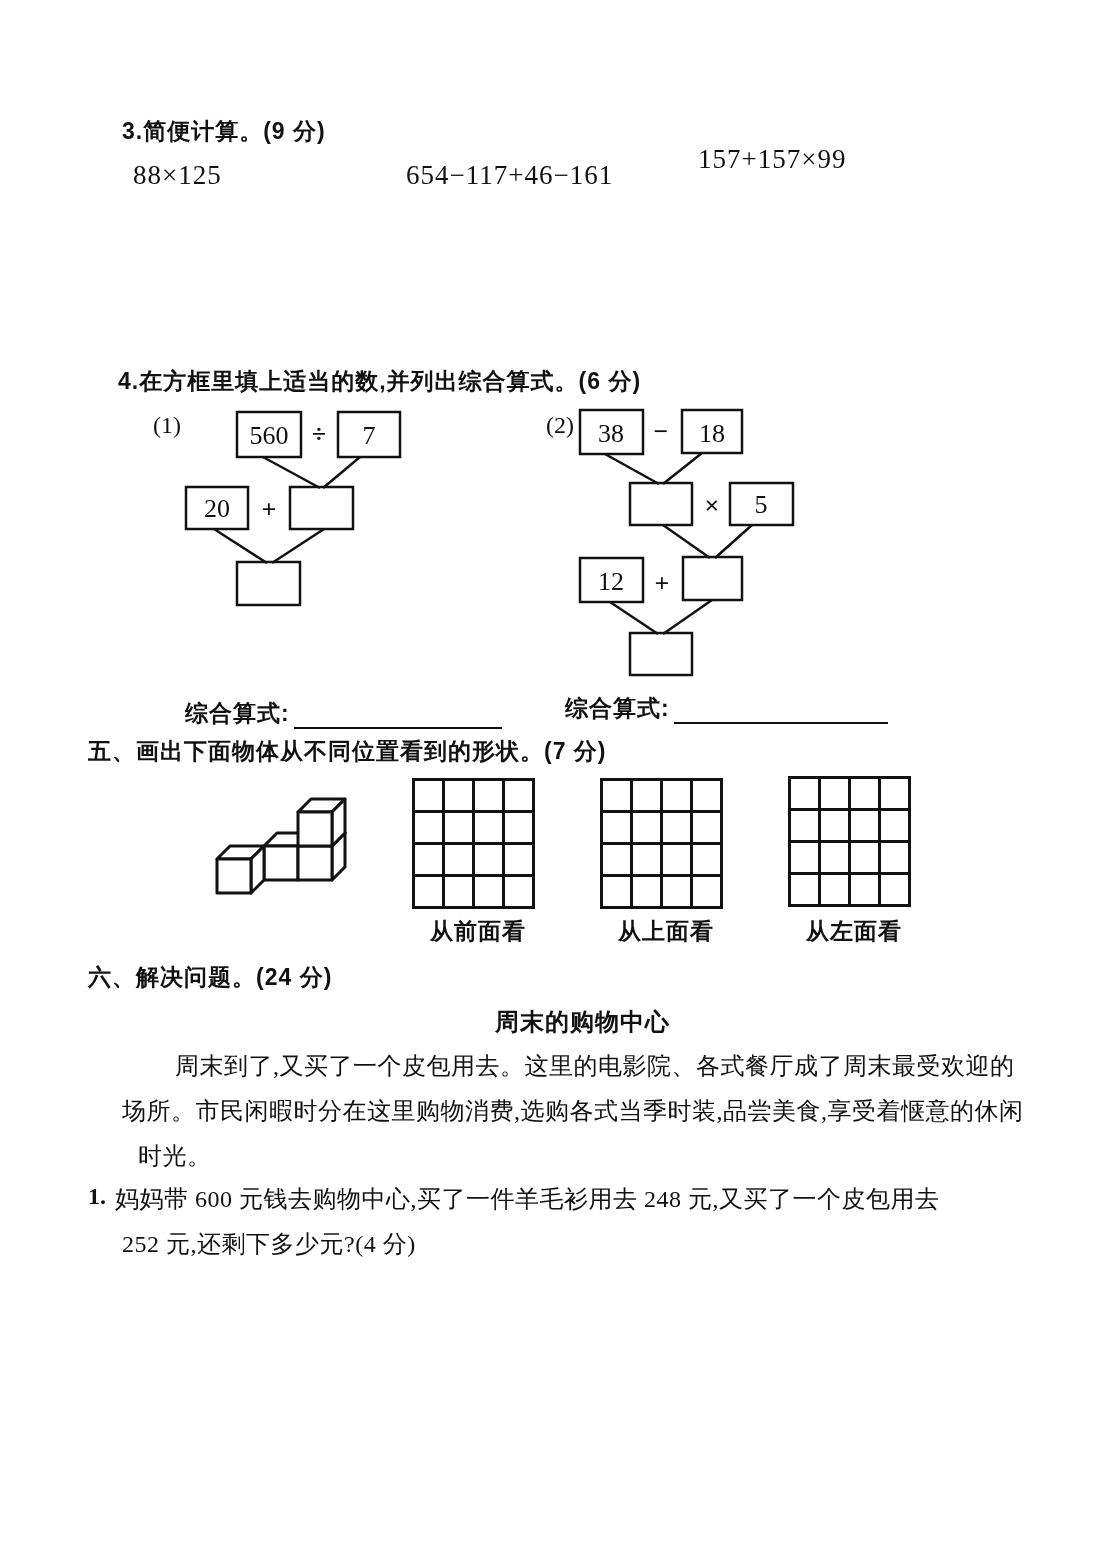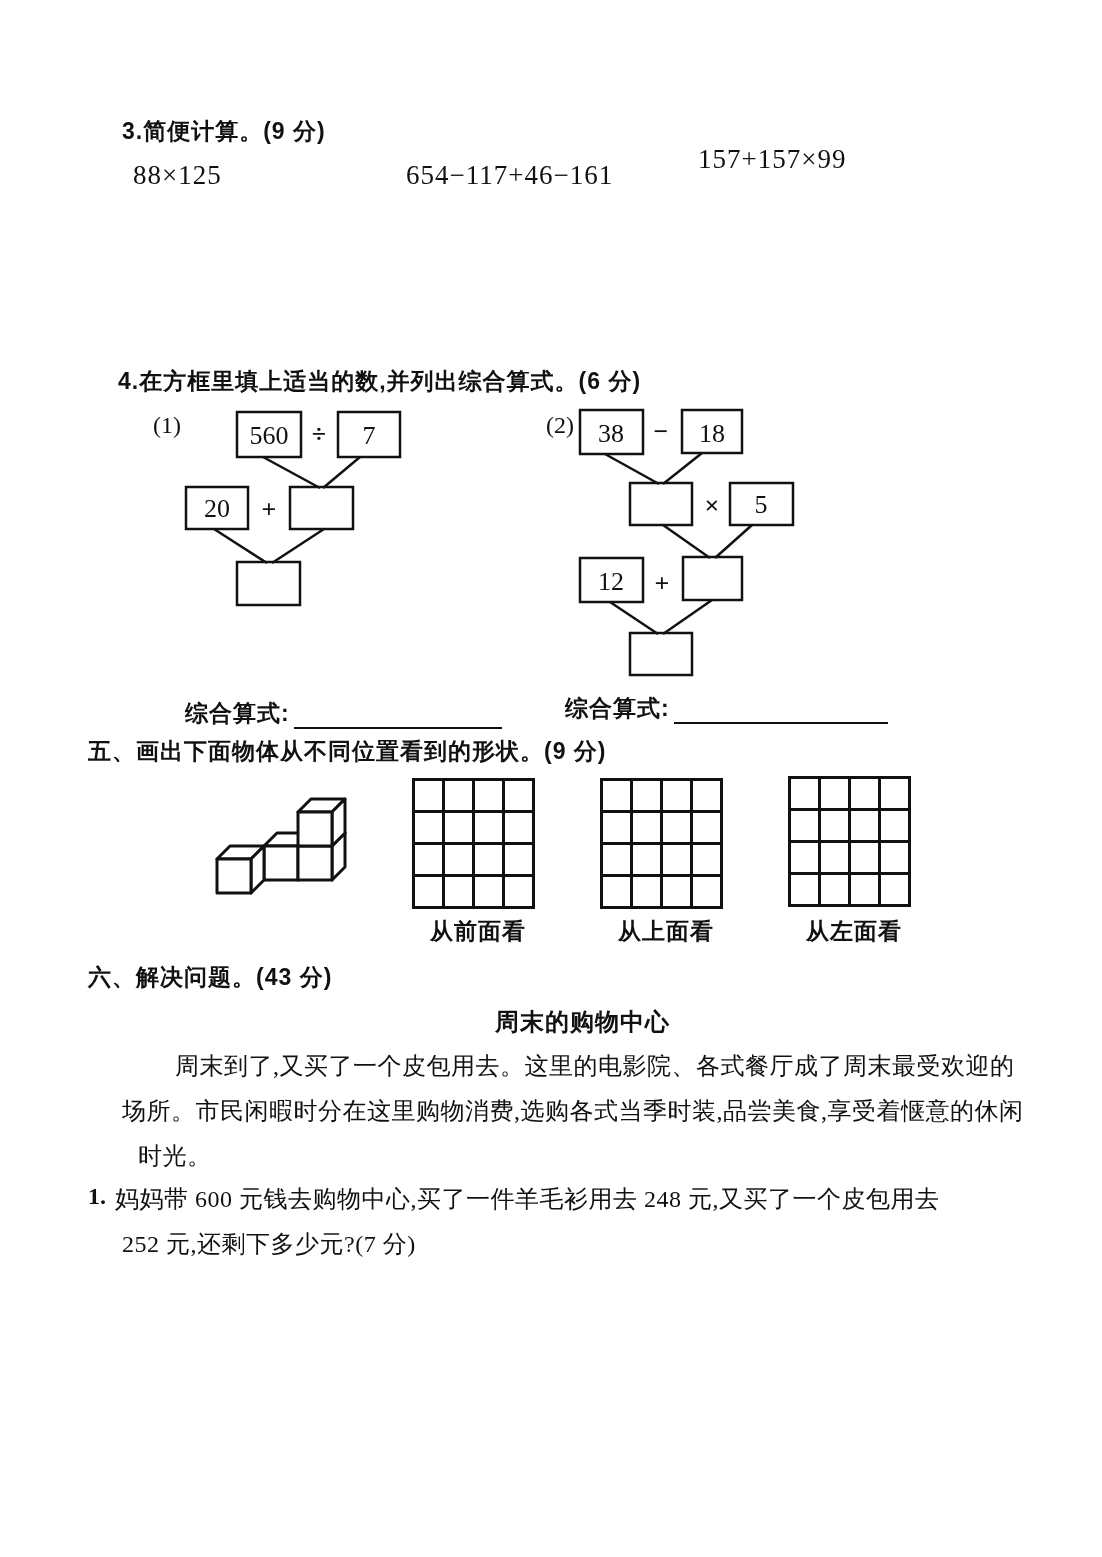--- a/index.html
+++ b/index.html
@@ -87,21 +87,21 @@
 
   <div class="answer-line" style="left:185px;top:698px;">
     <span class="answer-label">综合算式:</span>
     <span class="answer-blank" style="width:208px;"></span>
   </div>
   <div class="answer-line" style="left:565px;top:693px;">
     <span class="answer-label">综合算式:</span>
     <span class="answer-blank" style="width:214px;"></span>
   </div>
 
-  <div class="abs heading" style="left:88px;top:736px;">五、画出下面物体从不同位置看到的形状。(9 分)</div>
+  <div class="abs heading" style="left:88px;top:736px;">五、画出下面物体从不同位置看到的形状。(7 分)</div>
 
   <svg style="left:195px;top:790px;" width="200" height="145" viewBox="195 790 200 145">
 
     <polygon class="cubeface" points="264,846 277,833 311,833 298,846"></polygon>
     <rect class="cubeface" x="264" y="846" width="34" height="34"></rect>
 
     <polygon class="cubeface" points="298,846 311,833 345,833 332,846"></polygon>
     <polygon class="cubeface" points="332,846 345,833 345,867 332,880"></polygon>
     <rect class="cubeface" x="298" y="846" width="34" height="34"></rect>
 
@@ -139,24 +139,24 @@
     <line class="gridline" x1="91.5" y1="1.5" x2="91.5" y2="129.5"></line>
     <line class="gridline" x1="1.5" y1="33.5" x2="121.5" y2="33.5"></line>
     <line class="gridline" x1="1.5" y1="65.5" x2="121.5" y2="65.5"></line>
     <line class="gridline" x1="1.5" y1="97.5" x2="121.5" y2="97.5"></line>
   </svg>
 
   <div class="abs view-label" style="left:430px;top:916px;">从前面看</div>
   <div class="abs view-label" style="left:618px;top:916px;">从上面看</div>
   <div class="abs view-label" style="left:806px;top:916px;">从左面看</div>
 
-  <div class="abs heading" style="left:88px;top:962px;">六、解决问题。(43 分)</div>
+  <div class="abs heading" style="left:88px;top:962px;">六、解决问题。(24 分)</div>
   <div class="abs story-title" style="left:495px;top:1006px;">周末的购物中心</div>
 
   <div class="abs story-line" style="left:175px;top:1050px;">周末到了,又买了一个皮包用去。这里的电影院、各式餐厅成了周末最受欢迎的</div>
   <div class="abs story-line" style="left:122px;top:1095px;">场所。市民闲暇时分在这里购物消费,选购各式当季时装,品尝美食,享受着惬意的休闲</div>
   <div class="abs story-line" style="left:122px;top:1140px;margin-left:16px;">时光。</div>
 
   <div class="abs q-num" style="left:88px;top:1183px;">1.</div>
   <div class="abs story-line" style="left:115px;top:1183px;">妈妈带 600 元钱去购物中心,买了一件羊毛衫用去 248 元,又买了一个皮包用去</div>
-  <div class="abs story-line" style="left:122px;top:1228px;">252 元,还剩下多少元?(7 分)</div>
+  <div class="abs story-line" style="left:122px;top:1228px;">252 元,还剩下多少元?(4 分)</div>
 
 </div>
 
 </body></html>

